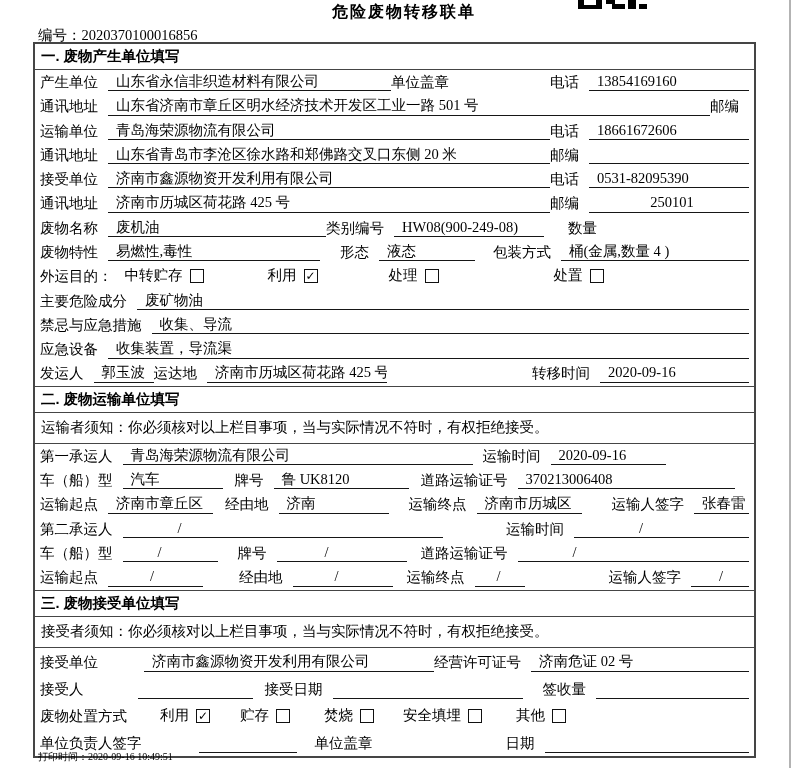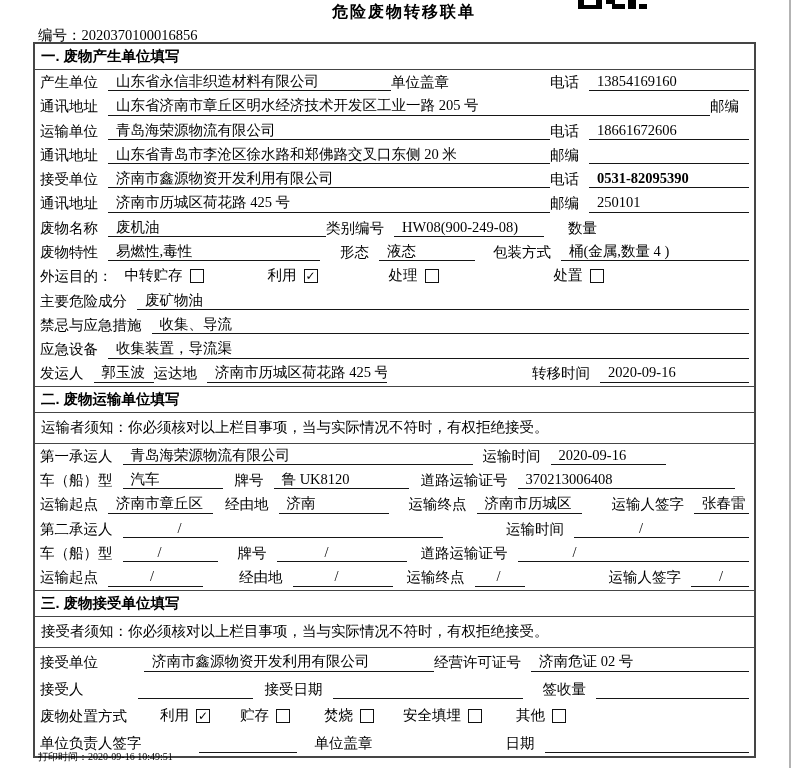--- a/index.html
+++ b/index.html
@@ -65,46 +65,46 @@
         <div class="frow">
           <span class="lbl">产生单位</span>
           <span class="val" style="width: 283px;">山东省永信非织造材料有限公司</span>
           <span class="lbl">单位盖章</span>
           <span class="spacer"></span>
           <span class="lbl">电话</span>
           <span class="val" style="width: 160px;">13854169160</span>
         </div>
         <div class="frow">
           <span class="lbl">通讯地址</span>
-          <span class="val grow">山东省济南市章丘区明水经济技术开发区工业一路 205 号</span>
+          <span class="val grow">山东省济南市章丘区明水经济技术开发区工业一路 501 号</span>
           <span class="lbl">邮编</span>
         </div>
         <div class="frow">
           <span class="lbl">运输单位</span>
           <span class="val grow">青岛海荣源物流有限公司</span>
           <span class="lbl">电话</span>
           <span class="val" style="width: 160px;">18661672606</span>
         </div>
         <div class="frow">
           <span class="lbl">通讯地址</span>
           <span class="val grow">山东省青岛市李沧区徐水路和郑佛路交叉口东侧 20 米</span>
           <span class="lbl">邮编</span>
           <span class="val" style="width: 160px;">&nbsp;</span>
         </div>
         <div class="frow">
           <span class="lbl">接受单位</span>
           <span class="val grow">济南市鑫源物资开发利用有限公司</span>
           <span class="lbl">电话</span>
-          <span class="val" style="width: 160px; font-weight: bold;">0531-82095390</span>
+          <span class="val" style="width: 160px;">0531-82095390</span>
         </div>
         <div class="frow">
           <span class="lbl">通讯地址</span>
           <span class="val grow">济南市历城区荷花路 425 号</span>
           <span class="lbl">邮编</span>
-          <span class="val" style="width: 160px;">250101</span>
+          <span class="val" style="width: 160px; text-align: center;">250101</span>
         </div>
         <div class="frow">
           <span class="lbl">废物名称</span>
           <span class="val" style="width: 218px;">废机油</span>
           <span class="lbl">类别编号</span>
           <span class="val" style="width: 150px;">HW08(900-249-08)</span>
           <span class="gapc" style="width: 24px;"></span>
           <span class="lbl">数量</span>
         </div>
         <div class="frow">

